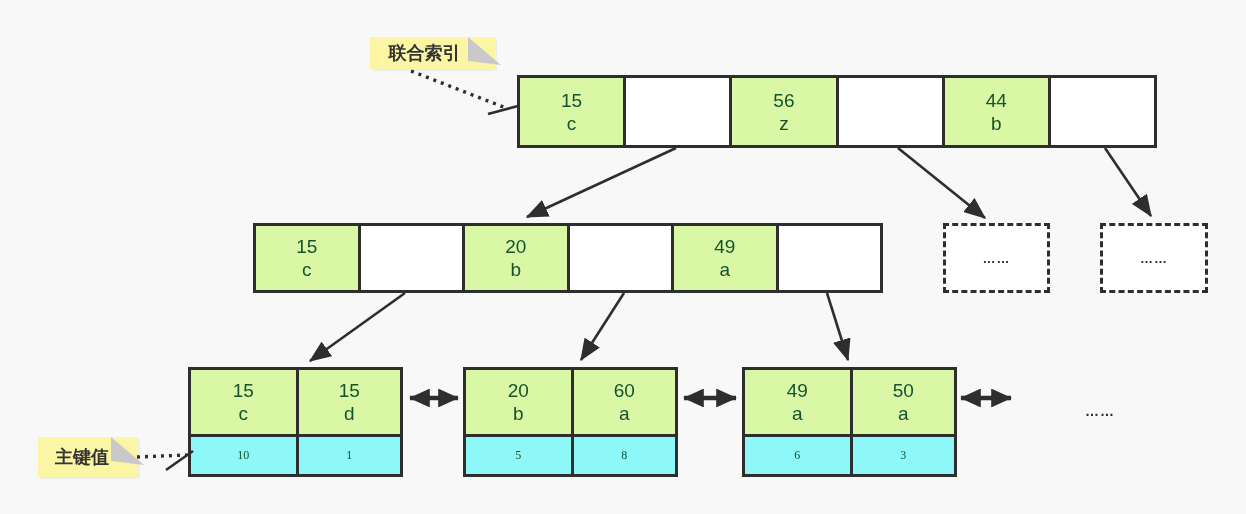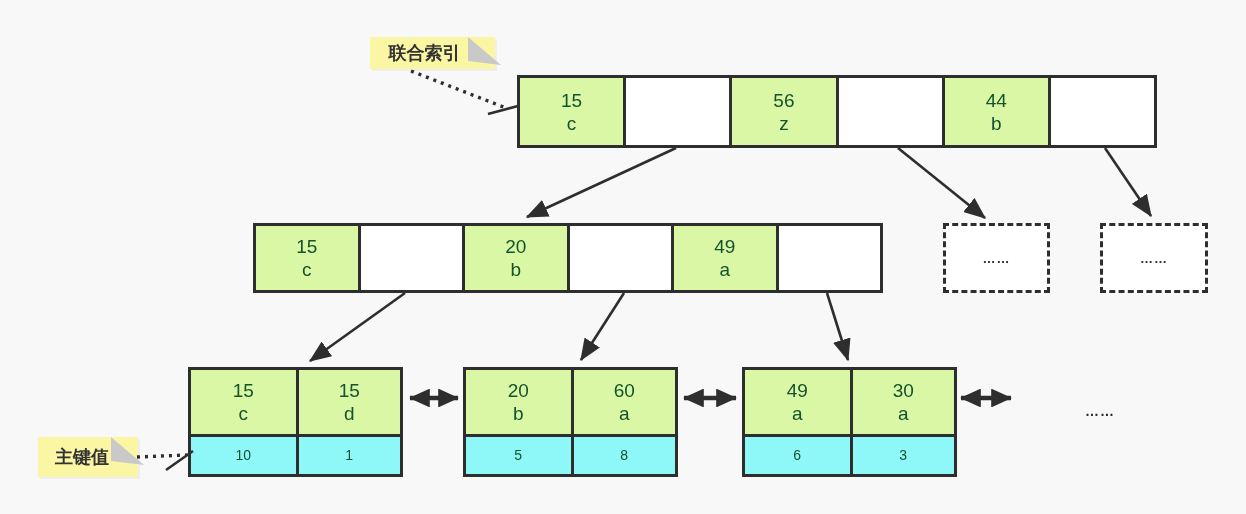--- a/index.html
+++ b/index.html
@@ -13,21 +13,21 @@
   .cell.key{background:var(--key-fill,#d9f7a5);}
   .k,.s{font-size:19px;line-height:23px;color:#14532d;}
 
   
   .leaf{position:absolute;display:grid;grid-template-columns:1fr 1fr;grid-template-rows:64px 1fr;border:3px solid var(--stroke,#2e2e2e);box-sizing:border-box;width:215px;height:110px;}
   .leaf .lcell{display:flex;flex-direction:column;align-items:center;justify-content:center;box-sizing:border-box;}
   .leaf .lcell.col2{border-left:3px solid var(--stroke,#2e2e2e);}
   .leaf .lcell.row2{border-top:3px solid var(--stroke,#2e2e2e);}
   .leaf .kcell{background:var(--key-fill,#d9f7a5);}
   .leaf .pcell{background:var(--pk-fill,#8ef7f7);}
-  .leaf .pcell .k{font-size:14px;}
+  .leaf .pcell .k{font-size:12px;font-family:Liberation Serif, serif;}
 
   
   .dashed{position:absolute;border:3.5px dashed var(--stroke,#2e2e2e);background:#fff;box-sizing:border-box;display:flex;align-items:center;justify-content:center;font-size:13px;font-weight:700;letter-spacing:1px;color:#2e2e2e;}
 
   
   .note{position:absolute;background:var(--note-fill,#fbf6a4);display:flex;align-items:center;justify-content:center;font-size:18px;font-weight:600;color:#333;box-sizing:border-box;box-shadow:2px 2px 0 rgba(0,0,0,0.04);}
   .note .fold{position:absolute;top:0;right:-6px;width:33px;height:28px;background:#c9c9c9;clip-path:polygon(0 0,100% 100%,0 86%);}
 
   .ellipsis-free{position:absolute;font-size:14px;font-weight:700;letter-spacing:1px;color:#2e2e2e;text-align:center;}
 
@@ -114,21 +114,21 @@
       <span class="k">8</span>
     </div>
   </div>
 
   <div class="leaf" style="left:742px;top:367px;">
     <div class="lcell kcell">
       <span class="k">49</span>
       <span class="s">a</span>
     </div>
     <div class="lcell kcell col2">
-      <span class="k">30</span>
+      <span class="k">50</span>
       <span class="s">a</span>
     </div>
     <div class="lcell pcell row2">
       <span class="k">6</span>
     </div>
     <div class="lcell pcell col2 row2">
       <span class="k">3</span>
     </div>
   </div>
 

